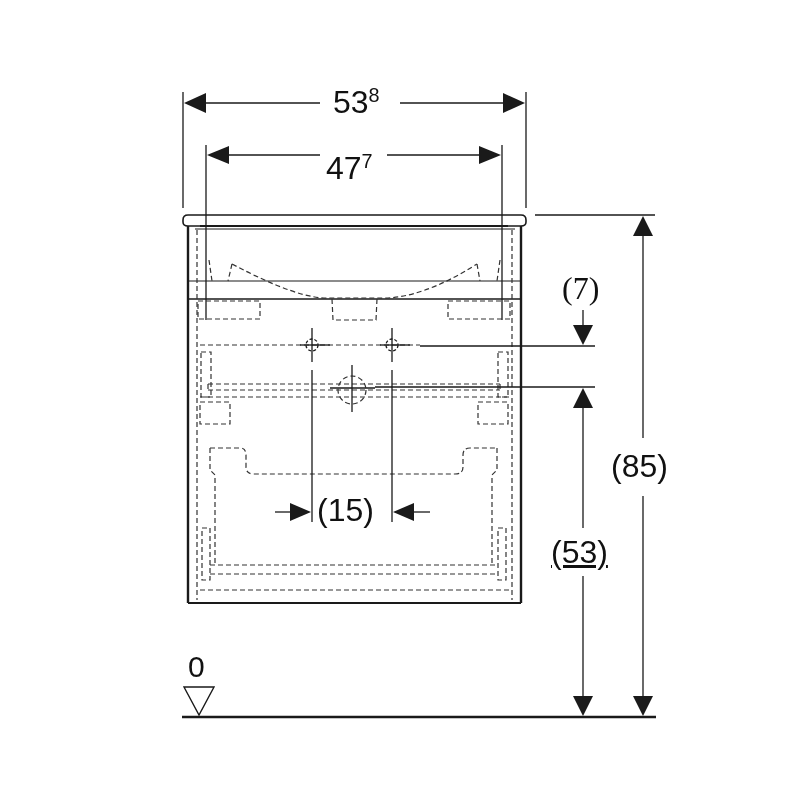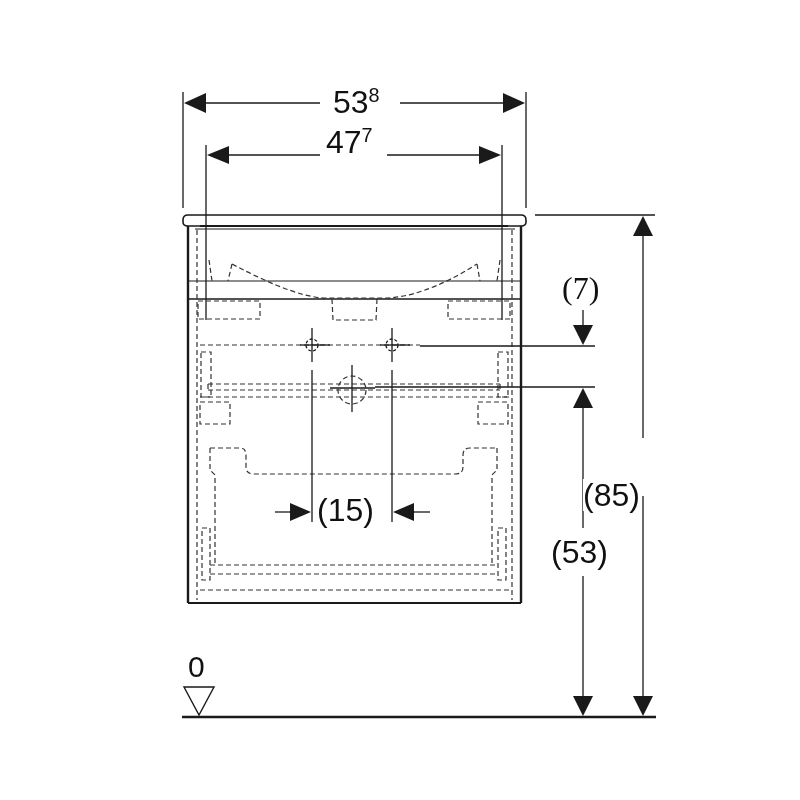--- a/index.html
+++ b/index.html
@@ -138,25 +138,25 @@
   <g stroke="#1a1a1a" fill="none">
     <line x1="182" y1="717" x2="656" y2="717" stroke-width="2.6"></line>
     <polygon points="184,687 214,687 199,715" stroke-width="1.4" fill="#ffffff"></polygon>
   </g>
 </svg>
 
 <div class="lbl big" style="left:333px; top:86px;">
   <span>53</span><sup>8</sup>
 </div>
 
-<div class="lbl big" style="left:326px; top:126px;">
+<div class="lbl big" style="left:326px; top:152px;">
   <span>47</span><sup>7</sup>
 </div>
 
 <div class="lbl big" style="left:562px; top:272px; font-family: 'Liberation Serif', serif;">(7)</div>
 
 <div class="lbl big" style="left:317px; top:494px; background:transparent;">(15)</div>
 
-<div class="lbl big" style="left:551px; top:536px;">(53)</div>
+<div class="lbl big" style="left:551px; top:536px;text-decoration:underline;">(53)</div>
 
-<div class="lbl big" style="left:583px; top:450px;margin-top:29px;">(85)</div>
+<div class="lbl big" style="left:611px; top:450px;">(85)</div>
 
 <div class="lbl" style="left:188px; top:652px; font-size:30px;">0</div>
 
 </body></html>

